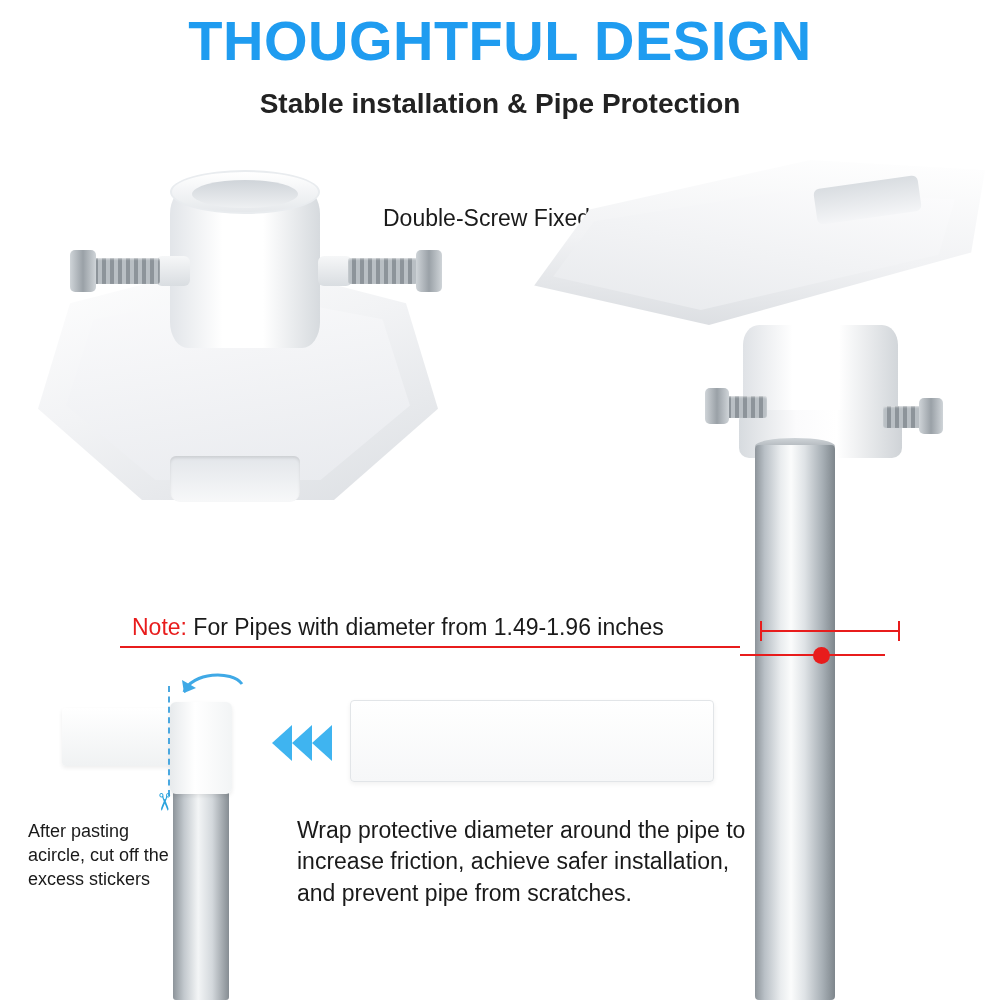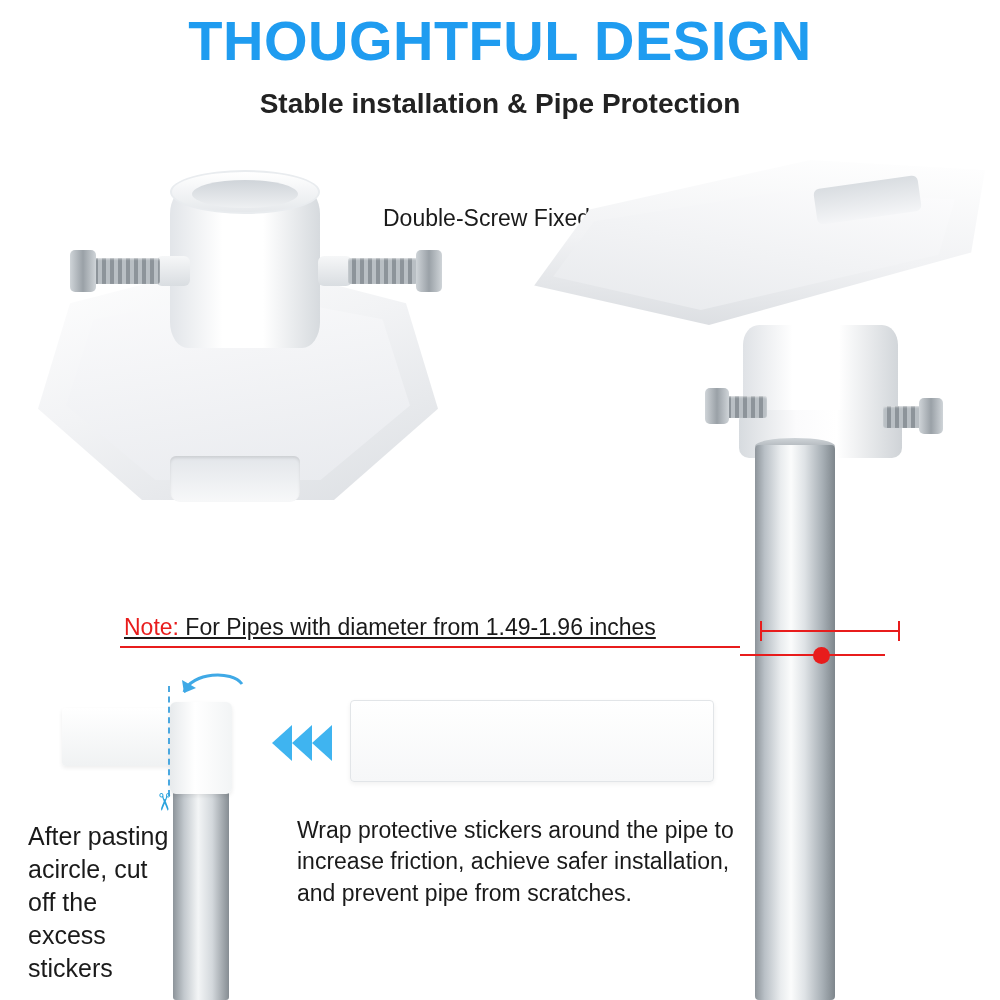--- a/index.html
+++ b/index.html
@@ -52,25 +52,24 @@
   
   .note-row {
     position: absolute;
     left: 120px;
     top: 614px;
     width: 760px;
     height: 34px;
   }
   .note-text {
     position: absolute;
-    left: 4px;
+    left: 12px;
     top: 0;
     font-size: 23px;
     white-space: nowrap;
-    text-decoration: underline;
   }
   .note-text .note-kw {
     color: #e81c1c;
   }
   .note-underline {
     position: absolute;
     left: 0;
     top: 32px;
     width: 620px;
     height: 2px;
@@ -110,21 +109,21 @@
   }
   .dim-cap-l { left: 640px; }
   .dim-cap-r { left: 778px; }
 
   
   .caption-left {
     position: absolute;
     left: 28px;
     top: 820px;
     width: 150px;
-    font-size: 25px;
+    font-size: 18px;
     line-height: 1.32;
     color: #1a1a1a;
   }
   .caption-right {
     position: absolute;
     left: 297px;
     top: 815px;
     width: 470px;
     font-size: 23px;
     line-height: 1.36;
@@ -468,13 +467,13 @@
 </div>
 
 <div class="caption-left">After pasting acircle, cut off the excess stickers</div>
 
 <div class="chevrons">
   <div class="chev c1"></div>
   <div class="chev c2"></div>
   <div class="chev c3"></div>
 </div>
 <div class="sticker-strip"></div>
-<div class="caption-right">Wrap protective stickers around the pipe to increase friction, achieve safer installation, and prevent pipe from scratches.</div>
+<div class="caption-right">Wrap protective diameter around the pipe to increase friction, achieve safer installation, and prevent pipe from scratches.</div>
 
 </body></html>

